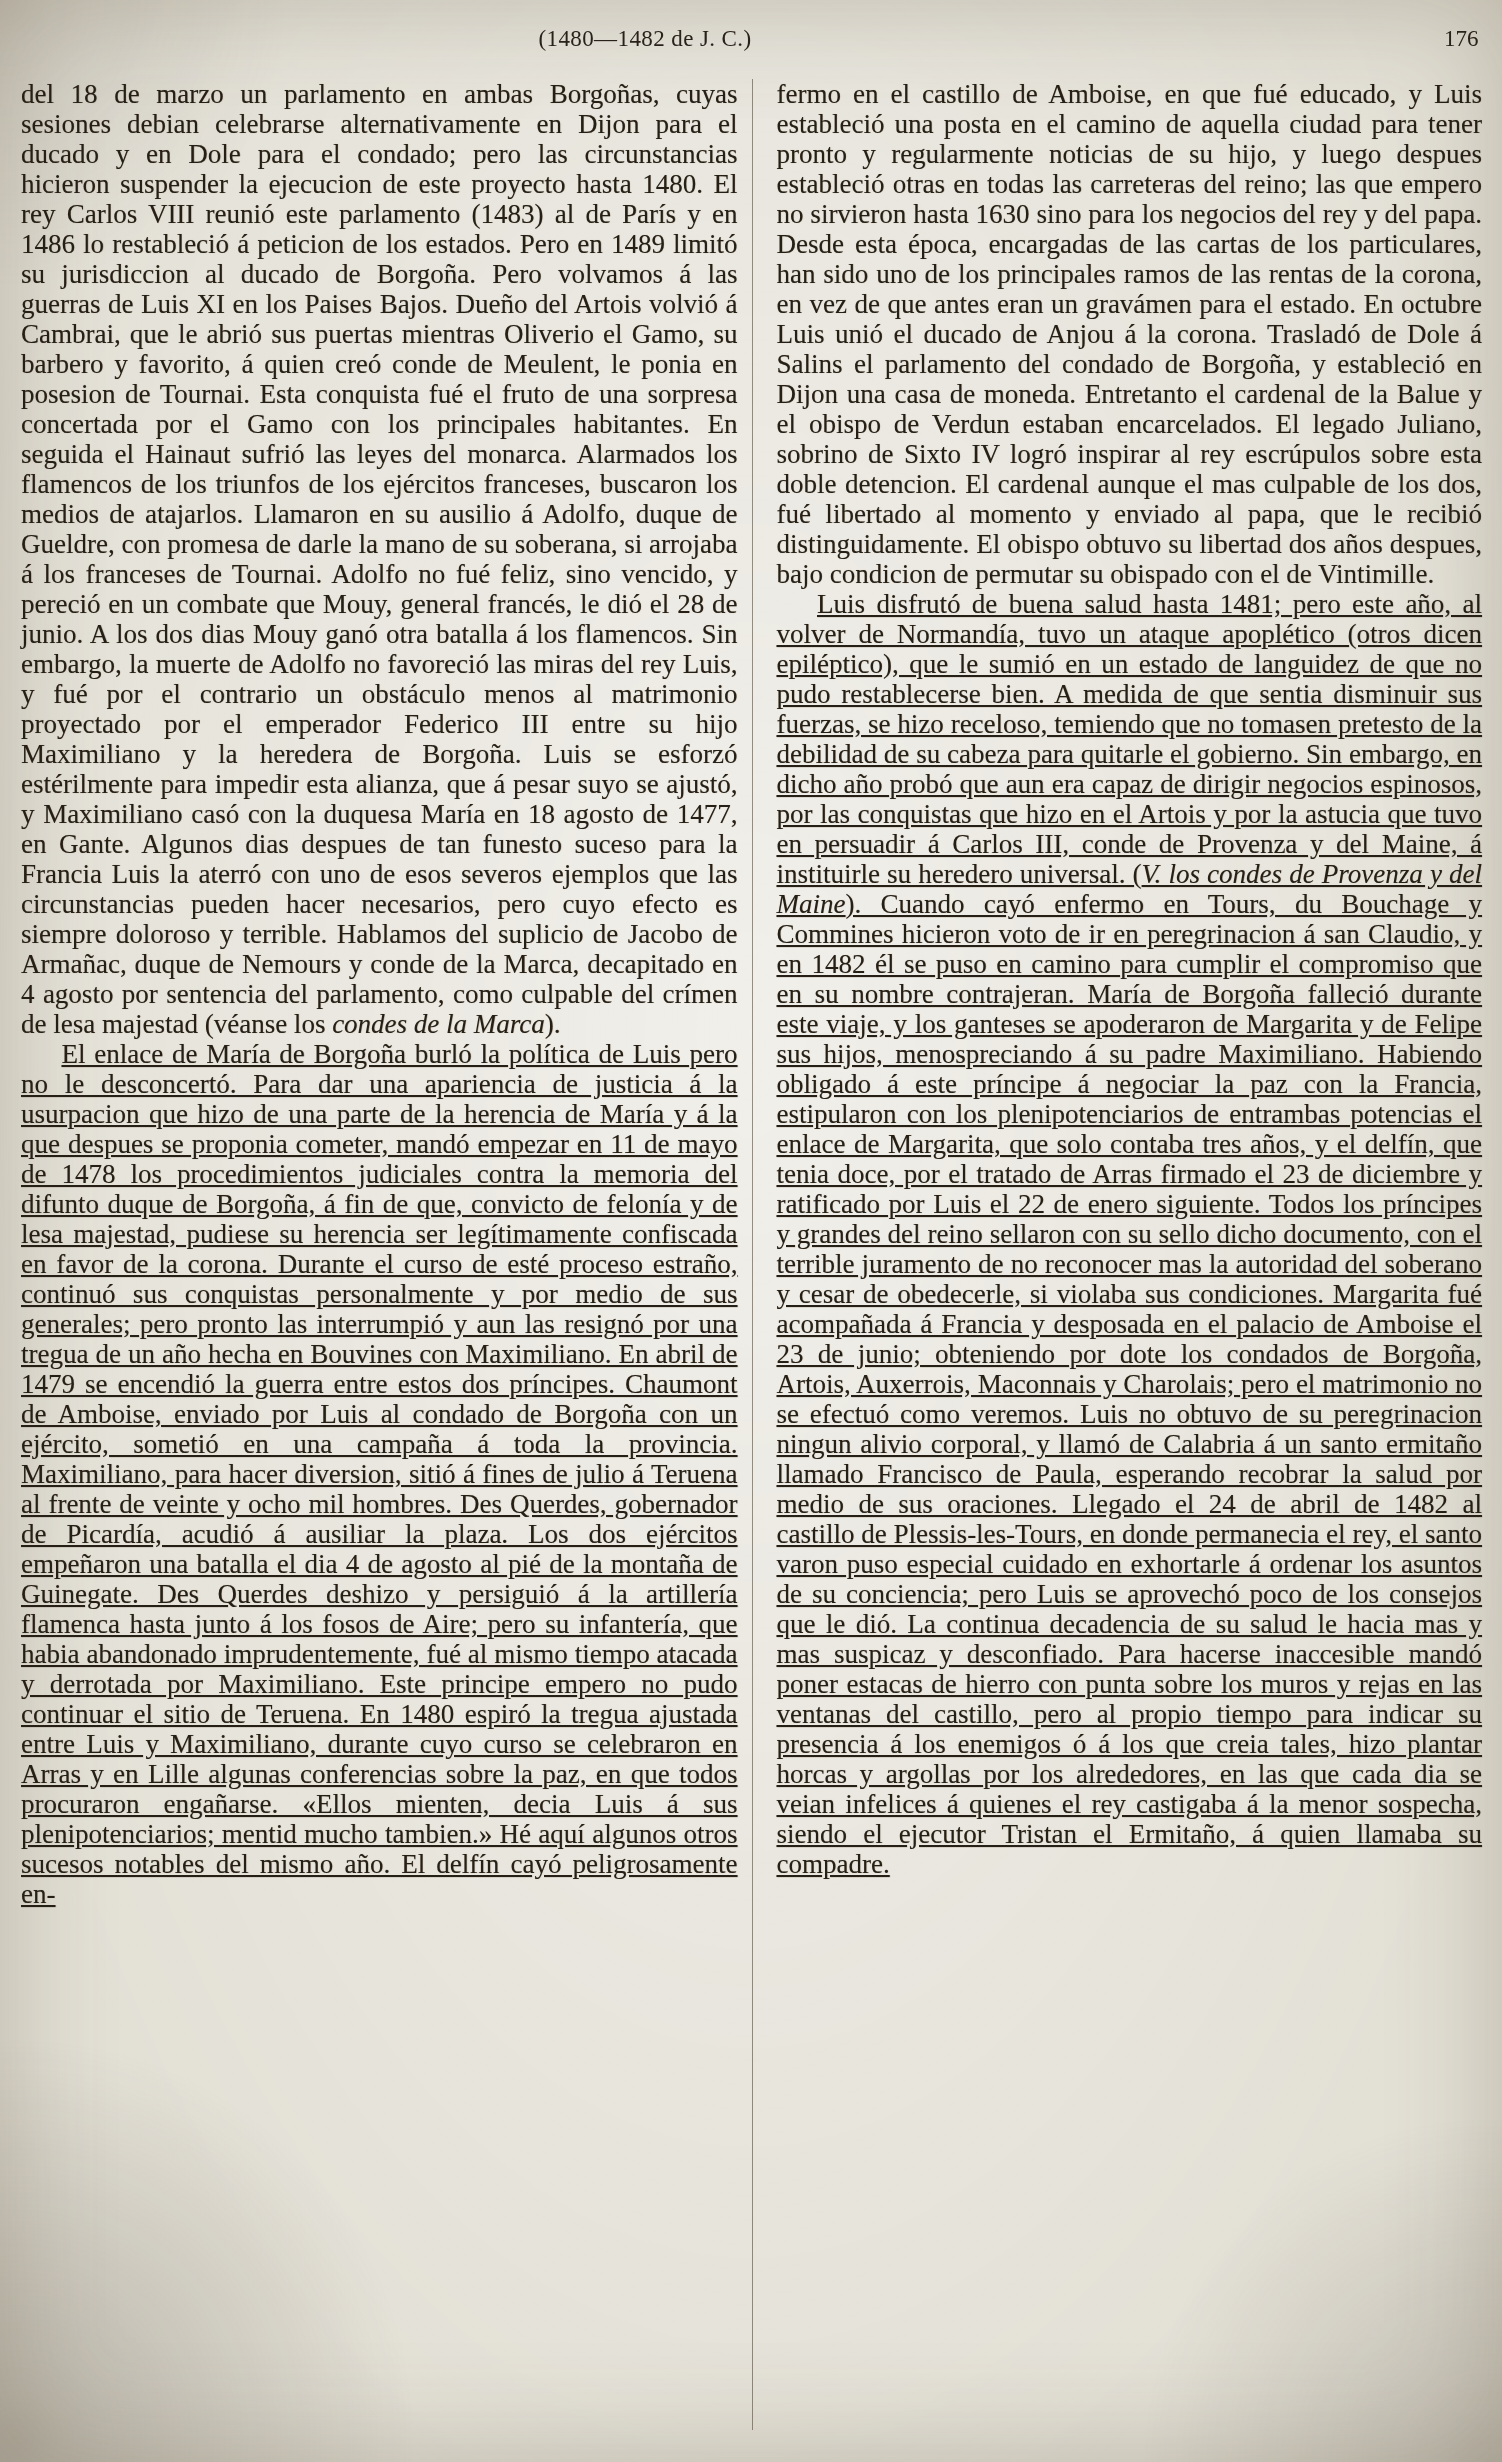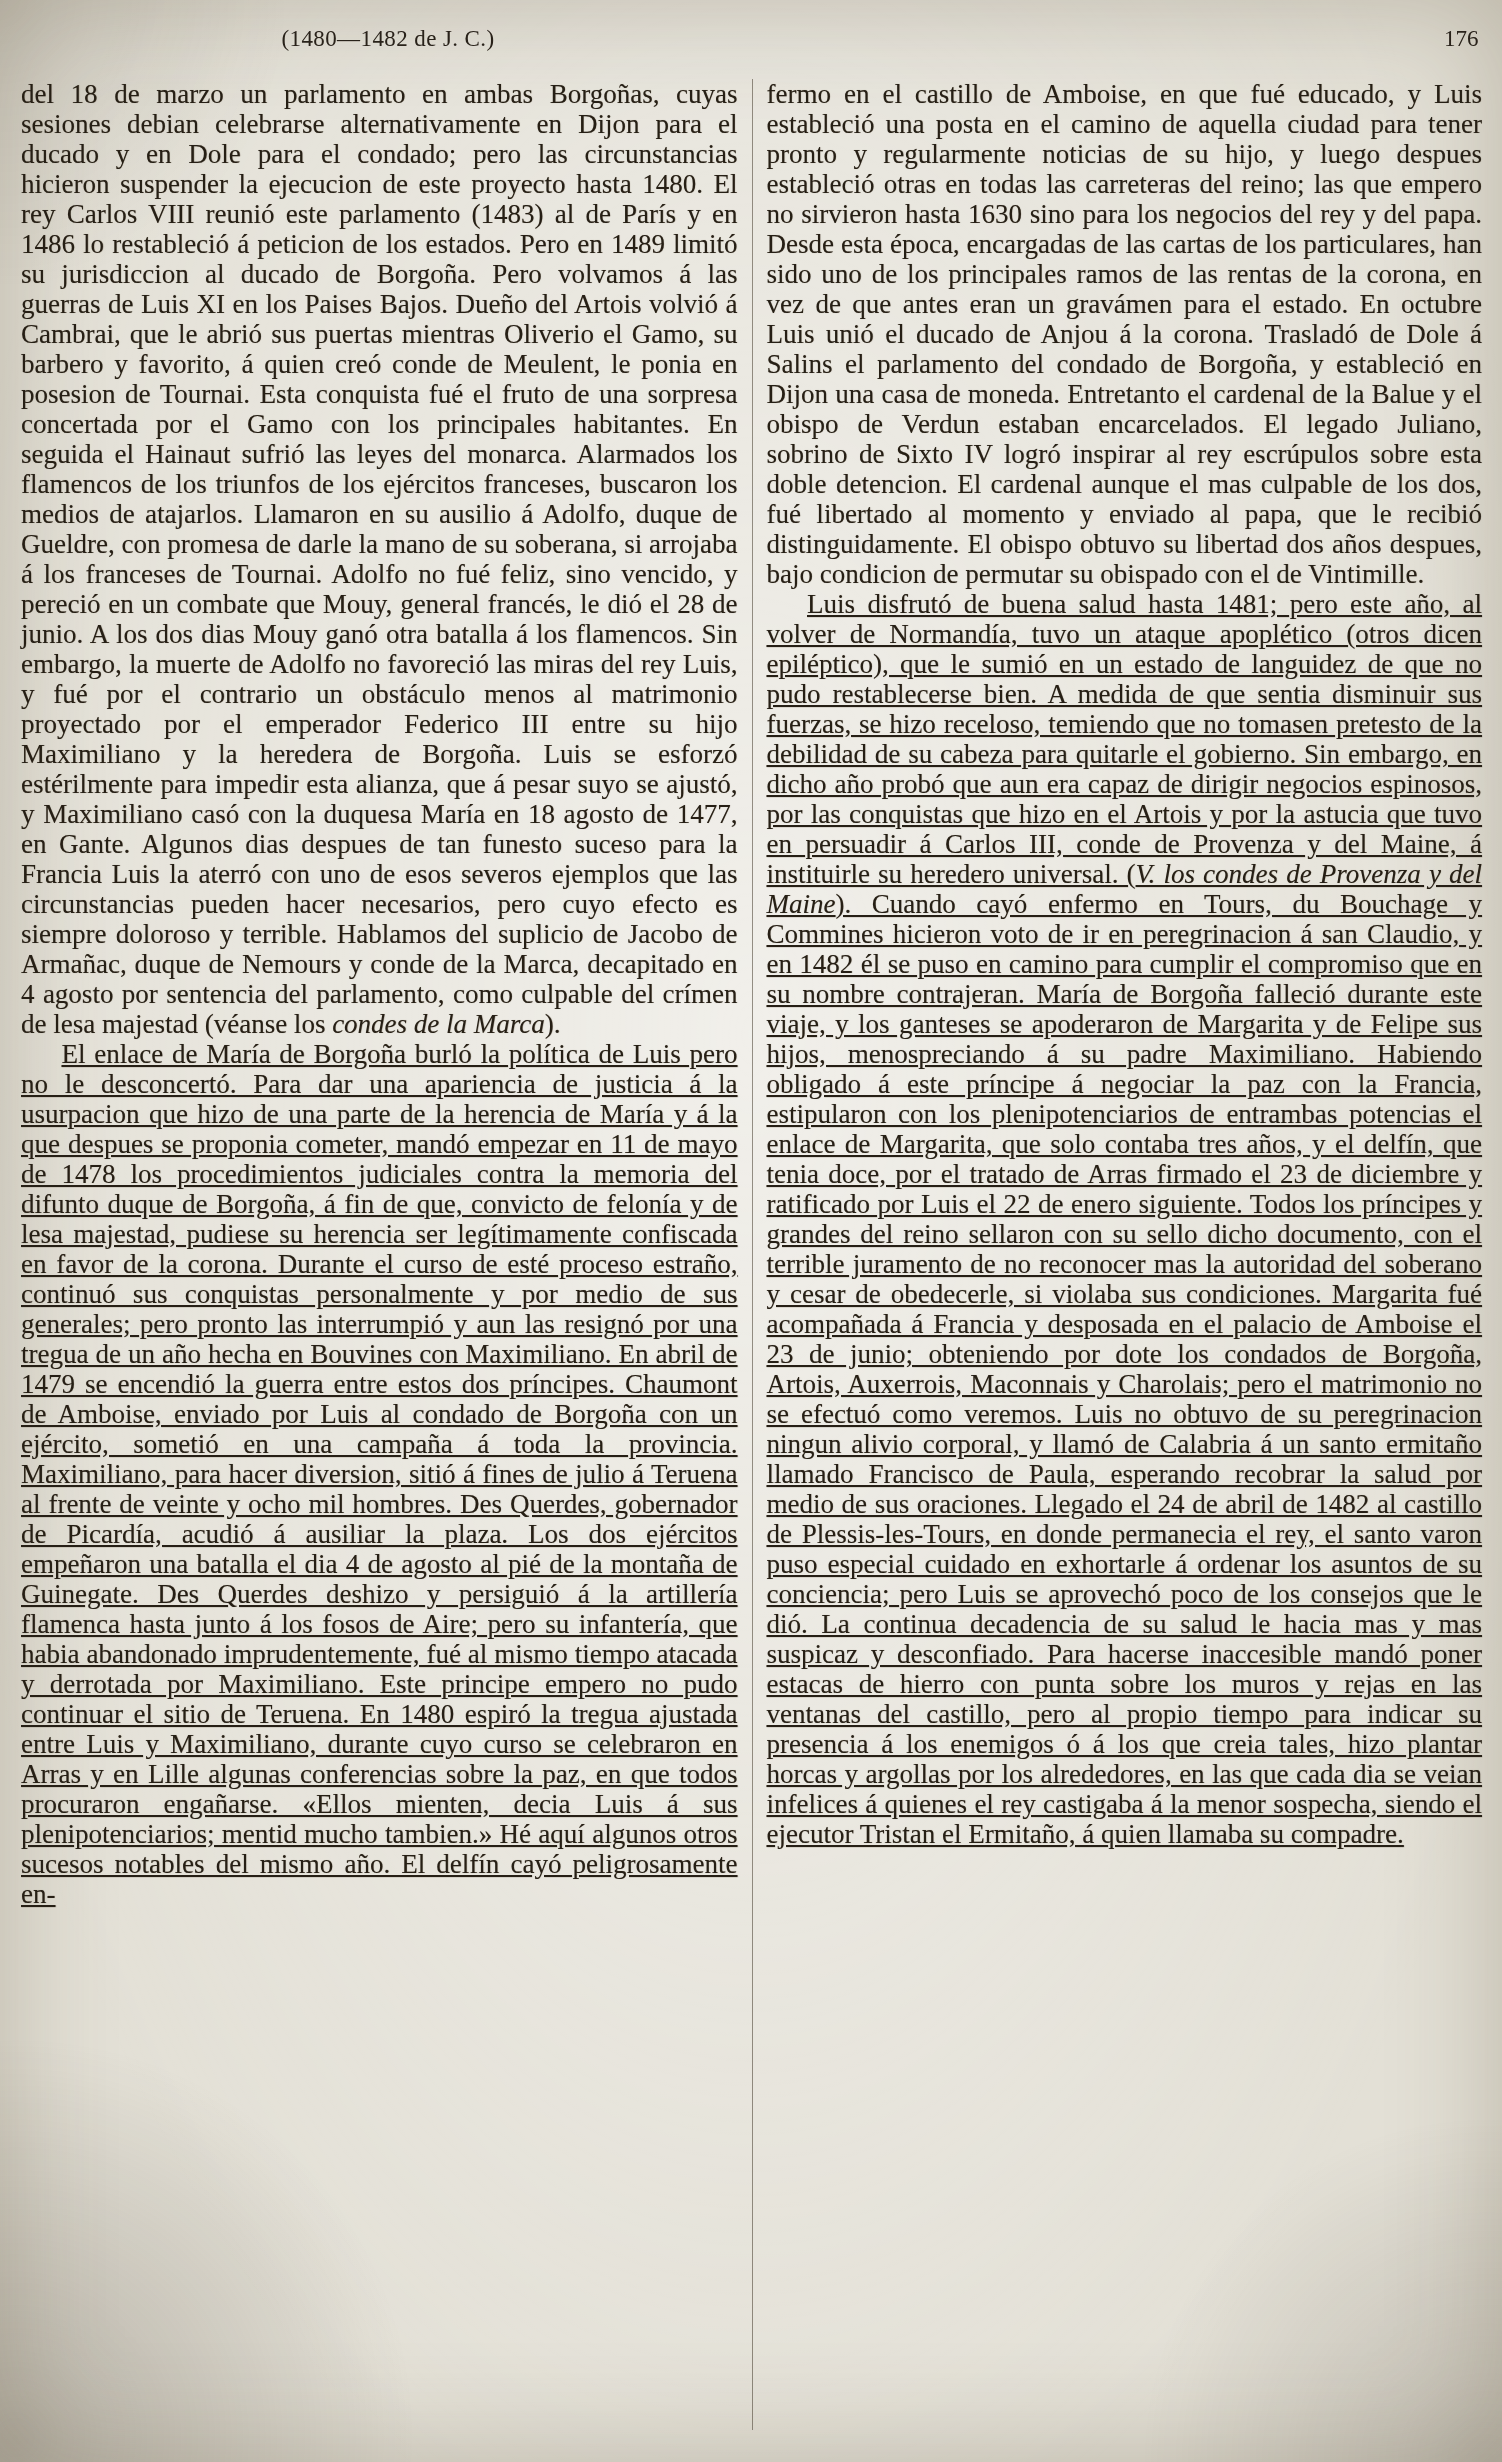--- a/index.html
+++ b/index.html
@@ -24,35 +24,35 @@
     height: 100%;
     padding: 26px 21px 17.5px 21px;
     box-shadow: inset 0 0 114px rgba(90,75,50,0.30);
   }
   .header {
     display: flex;
     align-items: baseline;
     color: #29221a;
     padding: 0 3.5px;
   }
-  .h-left  { flex: 1; text-align: center;  font-size: 23px; letter-spacing: 0.4px; }
+  .h-left  { flex: 1; text-align: right;  font-size: 23px; letter-spacing: 0.4px; }
   .h-center{ flex: 0 0 auto; font-weight: bold; font-size: 24.5px; letter-spacing: 1.3px; }
   .h-right { flex: 1; text-align: right; font-size: 23px; }
   .columns {
     display: flex;
     margin-top: 27px;
     min-height: 2351px;
   }
   .col {
     flex: 1 1 50%;
     box-sizing: border-box;
     min-width: 0;
   }
   .col-left  { padding-right: 14px; }
-  .col-right { padding-left: 14px; border-left: 1.7px solid rgba(70,60,45,0.55); }
+  .col-right { padding-left: 24px; border-left: 1.7px solid rgba(70,60,45,0.55); }
   p {
     margin: 0;
     font-size: 27px;
     line-height: 30px;
     text-align: justify;
     color: #261f15;
     text-shadow: 0.3px 0.3px 0.7px rgba(70,55,35,0.45);
   }
   p.indent { text-indent: 1.5em; text-decoration: underline; }
   .ital { font-style: italic; }

